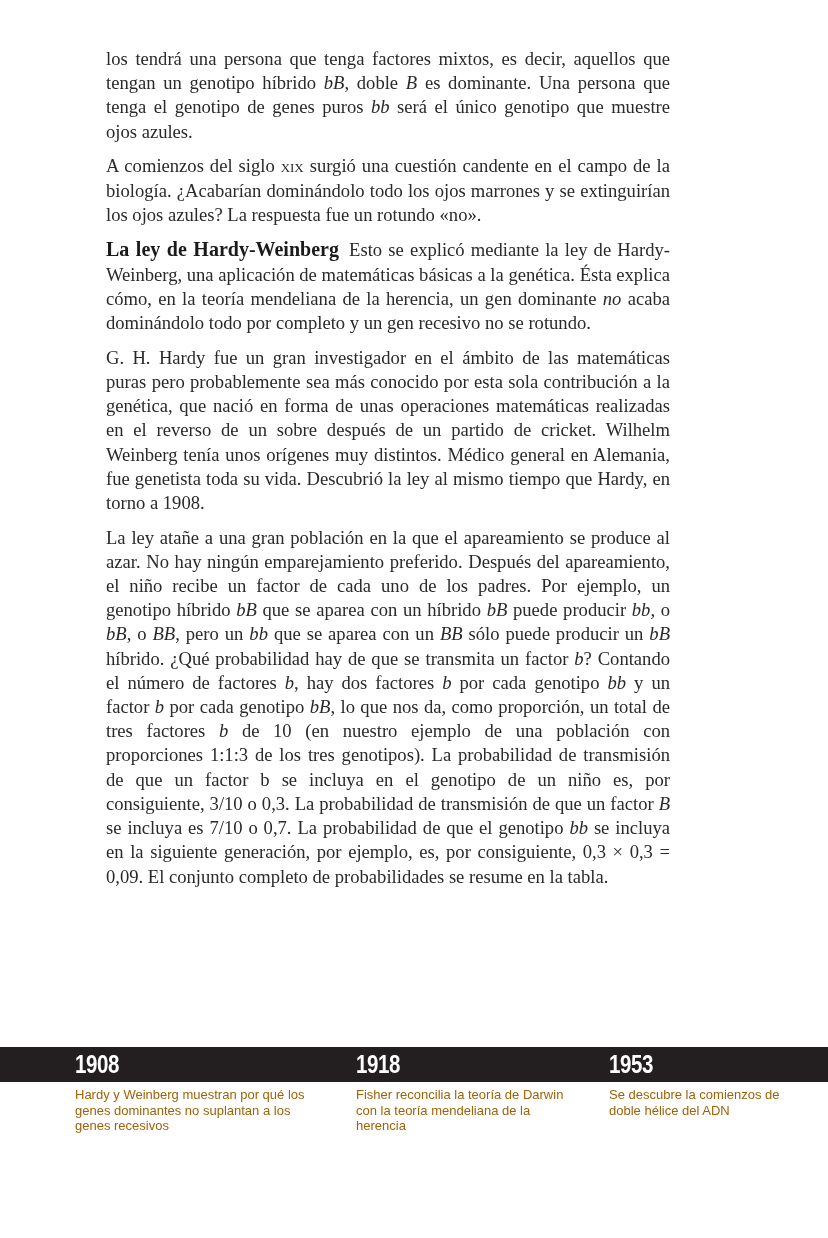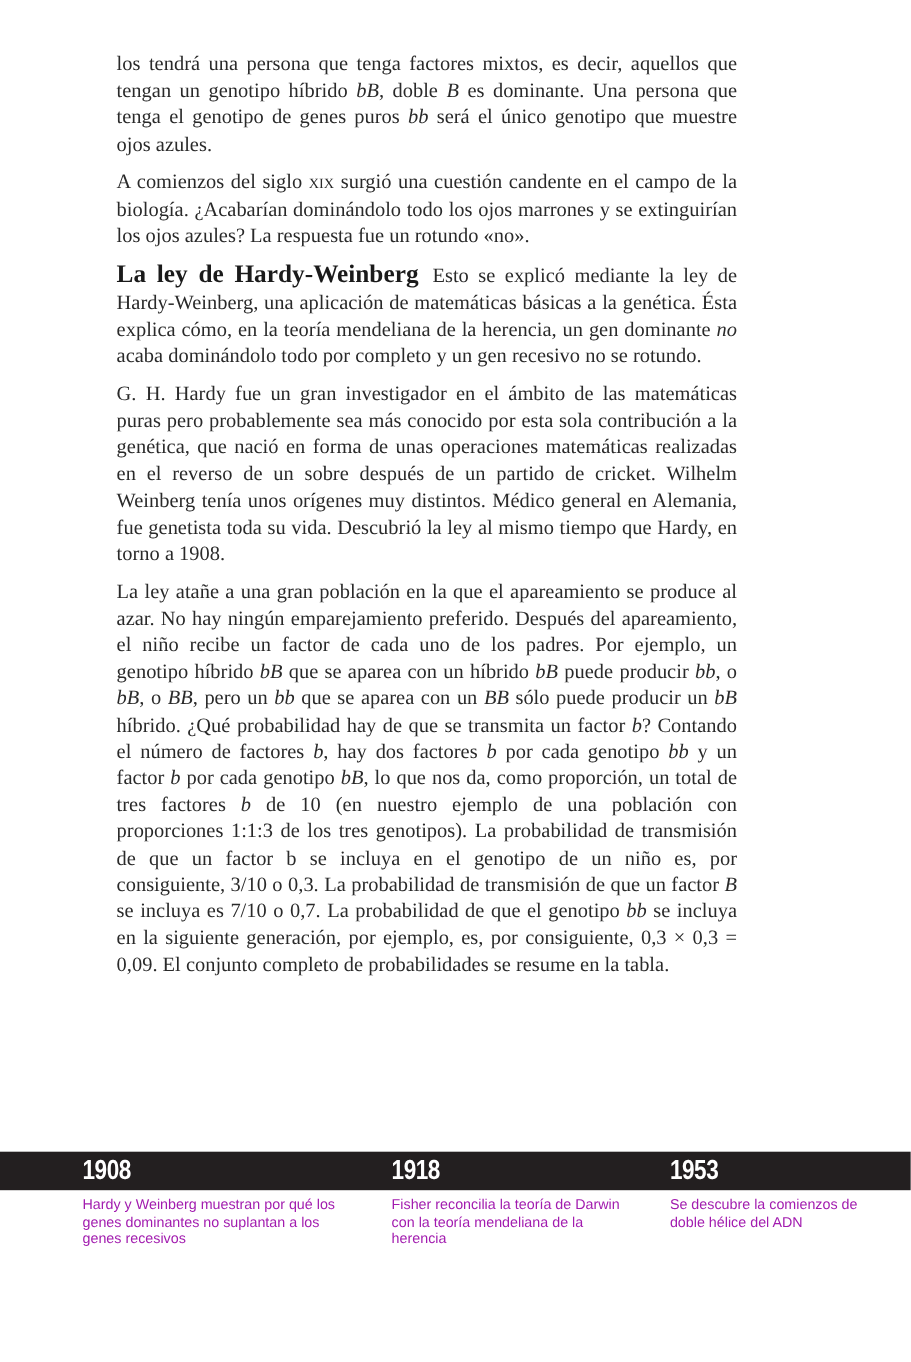--- a/index.html
+++ b/index.html
@@ -14,21 +14,21 @@
     line-height: 24.2px;
     color: #2a2a2a;
     text-align: justify;
     hyphens: manual;
   }
   .page-text p { margin: 0 0 10.5px 0; }
   .page-text em { }
   .sc { font-variant: small-caps; text-transform: lowercase; margin-top: 24px; }
   .section-heading {
     font-weight: bold;
-    font-size: 23px;
+    font-size: 20px;
     color: #1a1a1a;
     margin-right: 4px;
     margin-top: 42px;
   }
   .timeline-bar {
     position: absolute;
     left: 0;
     top: 1047px;
     width: 828px;
     height: 35px;
@@ -45,21 +45,21 @@
     transform: scaleX(0.82);
     transform-origin: left center;
     letter-spacing: -0.5px;
   }
   .tl-desc {
     position: absolute;
     top: 1087px;
     font-family: "Liberation Sans", "DejaVu Sans", sans-serif;
     font-size: 13px;
     line-height: 15.5px;
-    color: #a21caf;
+    color: #a16207;
     width: 240px;
   }
   .col-1 { left: 75px; }
   .col-2 { left: 356px; }
   .col-3 { left: 609px; }
 </style>
 </head>
 <body>
 
 <div class="page-text">

